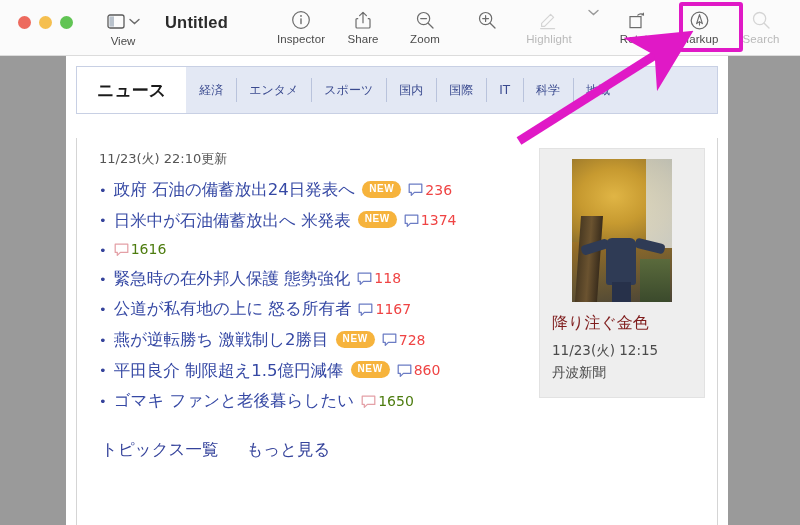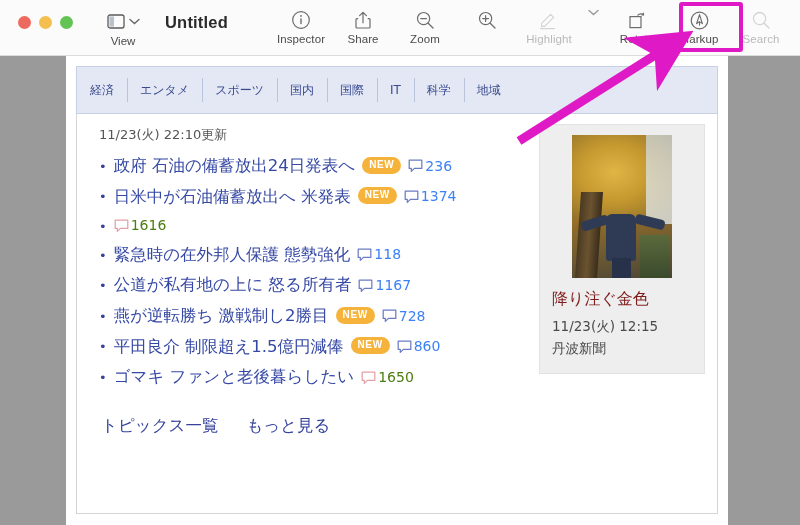--- a/index.html
+++ b/index.html
@@ -78,37 +78,37 @@
   .tab.active {
     background: #ffffff; color: #1a1a1a; font-weight: bold;
     padding: 0 20px; font-size: 17px;
   }
   .tab.active::before { display: none; }
   .tab.active + .tab::before { display: none; }
 
   
   .panel { position: relative; margin: 0 10px; height: 400px; border: 1px solid #d5d5d5; border-top: none; background:#fff; }
 
-  .updated { font-size: 13px; color: #555; padding: 12px 0 4px 22px; font-family: "DejaVu Sans","Liberation Sans",sans-serif;}
+  .updated { font-size: 13px; color: #555; padding: 12px 0 4px 22px; font-family: "DejaVu Sans","Liberation Sans",sans-serif; margin-top: 24px;}
 
   .newslist { padding: 3px 0 0 14px; }
   .news-row {
     display: flex; align-items: center; gap: 7px;
     padding: 5px 0 5px 8px; font-size: 16.5px; color: #35439b;
     font-family: "DejaVu Sans", "Liberation Sans", sans-serif;
     line-height: 1.25;
   }
   .bullet { color: #35439b; font-size: 13px; line-height: 1; }
   .headline { color: #3548a4; white-space: nowrap; }
   .badge-new {
     background: #f6b33c; color: #ffffff; font-size: 10px; font-weight: bold;
     border-radius: 9px; padding: 2px 7px 2.5px 7px; letter-spacing: .6px;
     font-family: "Liberation Sans", sans-serif; position: relative; top: -1px;
   }
-  .cmt { display: inline-flex; align-items: center; gap: 2px; font-size: 14px; color: #3b82f6; white-space: nowrap; }
+  .cmt { display: inline-flex; align-items: center; gap: 2px; font-size: 14px; color: #ef4444; white-space: nowrap; }
   .cmt.hot { color: #4d7c0f; }
   .cmt svg { display: block; }
 
   .morelinks {
     display: flex; gap: 28px; padding: 22px 0 0 24px;
     font-size: 16.5px; color: #35439b;
     font-family: "DejaVu Sans", "Liberation Sans", sans-serif;
   }
 
   
@@ -277,20 +277,23 @@
     </div>
 
     <div class="markup-box"></div>
   </div>
 
   <div class="page-bg"></div>
 
   <div class="page">
 
     <div class="tabstrip">
+      <div class="tab active">
+          <span>ニュース</span>
+        </div>
       <div class="tab">
           <span>経済</span>
         </div>
       <div class="tab">
           <span>エンタメ</span>
         </div>
       <div class="tab">
           <span>スポーツ</span>
         </div>
       <div class="tab">

